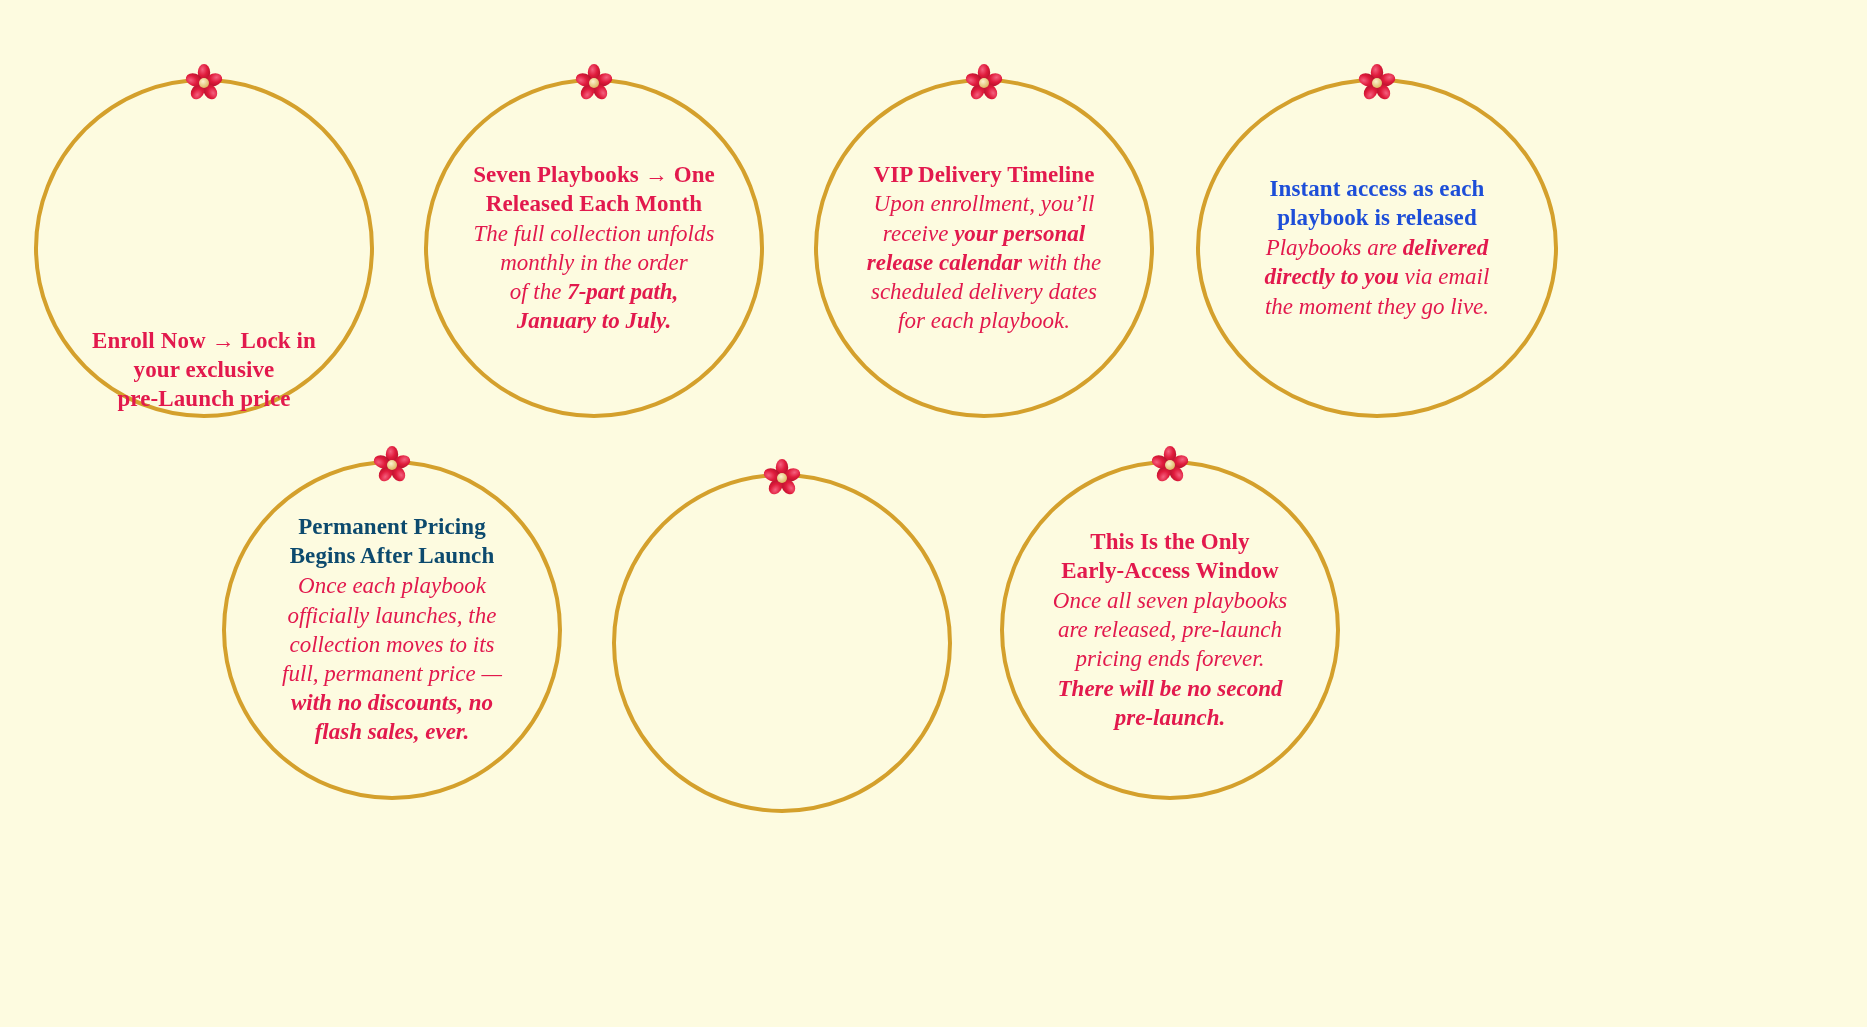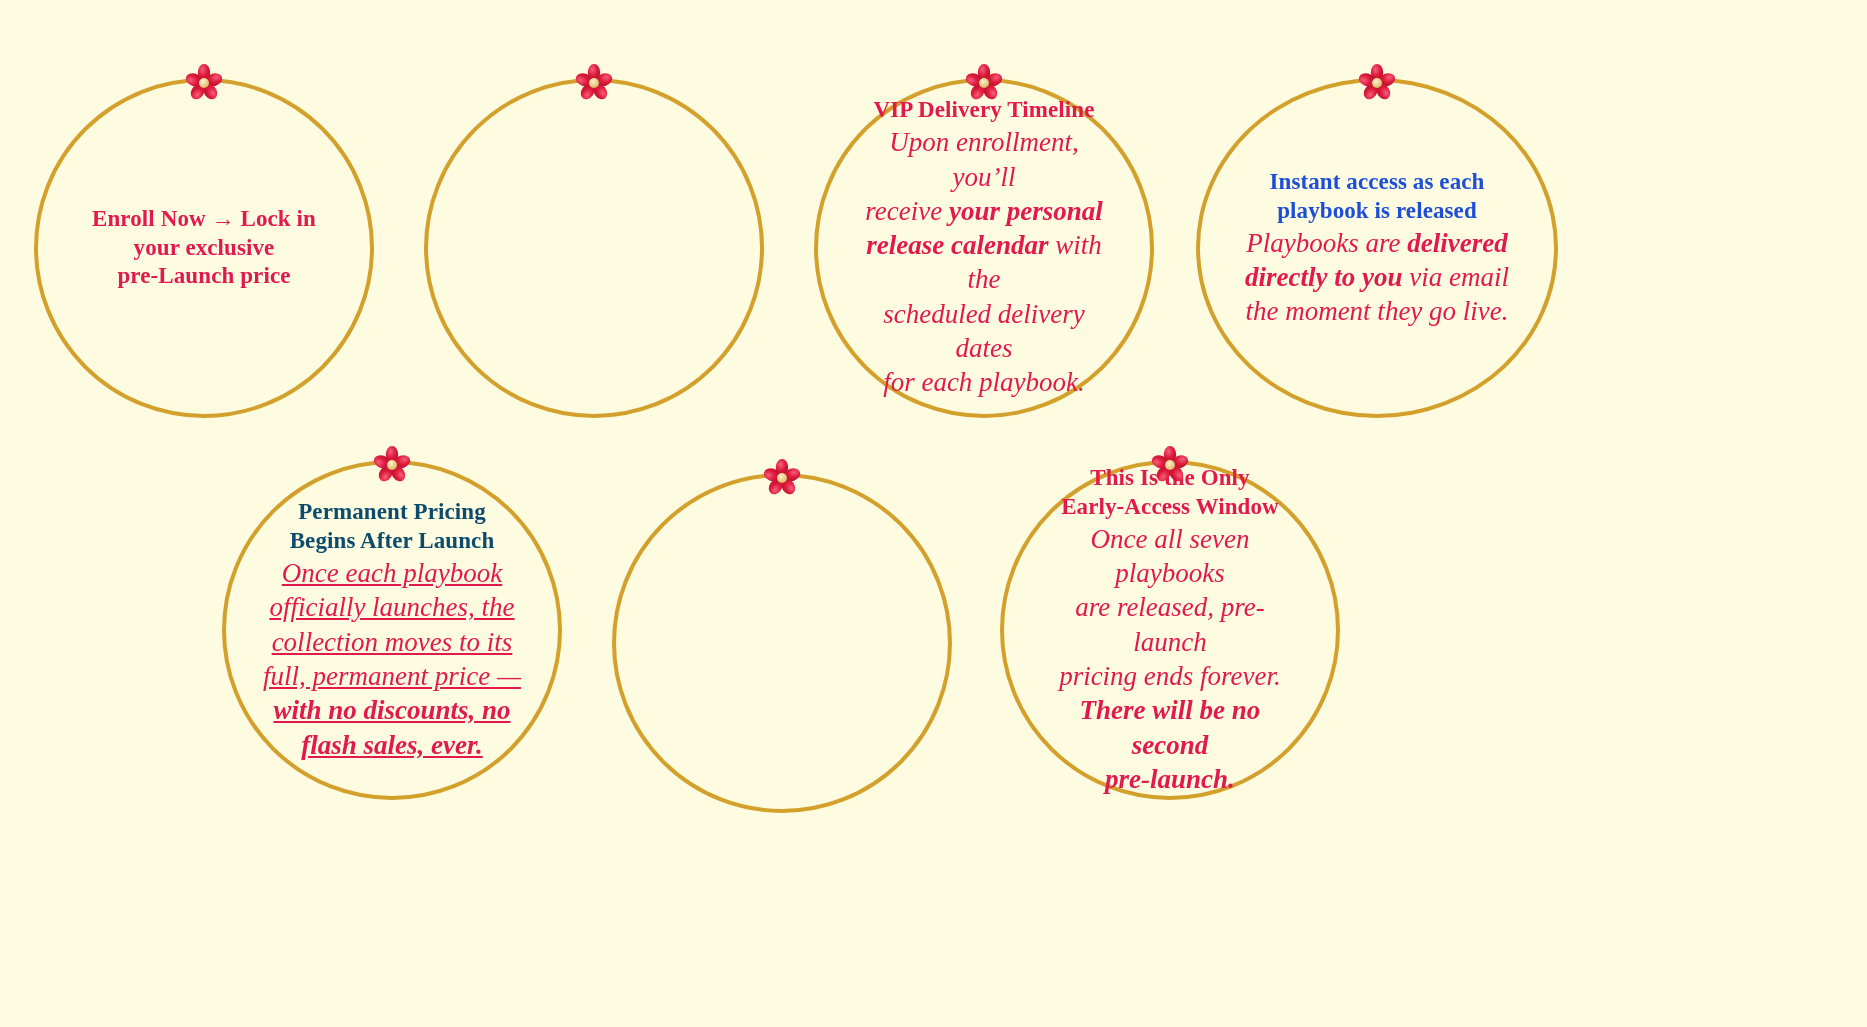--- a/index.html
+++ b/index.html
@@ -46,21 +46,21 @@
     font-weight: bold;
     font-style: normal;
     font-size: 23px;
     line-height: 1.26;
     color: #e2194d;
     letter-spacing: 0.1px;
   }
 
   .body-text {
     font-style: italic;
-    font-size: 27px;
+    font-size: 23px;
     line-height: 1.27;
     color: #e2194d;
   }
 
   .body-text b,
   .body-text .em {
     font-weight: bold;
     font-style: italic;
   }
 
@@ -86,21 +86,21 @@
   .c7 { left: 1000px; top: 460px; width: 340px; height: 340px; }
 
   .c4 { width: 362px; }
   .c4 .hoop-inner { width: 82%; }
 </style>
 </head>
 <body>
 
 <div id="stage" style="background: rgb(253, 251, 224);">
 
-  <div class="hoop c1" style="border-color: rgb(212, 160, 44);">
+  <div class="hoop c1" style="border-color: rgb(212, 160, 44); align-items: flex-end;">
     <span class="flower">
       <svg viewBox="0 0 44 40" width="44" height="40" aria-hidden="true">
         <defs>
           <radialGradient id="pet1" cx="38%" cy="32%" r="72%">
             <stop offset="0%" stop-color="#f4607e"></stop>
             <stop offset="52%" stop-color="#e01b3c"></stop>
             <stop offset="100%" stop-color="#b3112c"></stop>
           </radialGradient>
           <radialGradient id="ctr1" cx="40%" cy="35%" r="70%">
             <stop offset="0%" stop-color="#fdf3cf"></stop>
@@ -130,20 +130,24 @@
         <g transform="translate(22,20)">
           <ellipse cx="0" cy="-10.5" rx="6.2" ry="8.4" fill="url(#pet1)" transform="rotate(0)"></ellipse>
           <ellipse cx="0" cy="-10.5" rx="6.2" ry="8.4" fill="url(#pet1)" transform="rotate(72)"></ellipse>
           <ellipse cx="0" cy="-10.5" rx="6.2" ry="8.4" fill="url(#pet1)" transform="rotate(144)"></ellipse>
           <ellipse cx="0" cy="-10.5" rx="6.2" ry="8.4" fill="url(#pet1)" transform="rotate(216)"></ellipse>
           <ellipse cx="0" cy="-10.5" rx="6.2" ry="8.4" fill="url(#pet1)" transform="rotate(288)"></ellipse>
           <circle cx="0" cy="0" r="5" fill="url(#ctr1)"></circle>
         </g>
       </svg>
     </span>
+    <div class="hoop-inner">
+      <div class="heading" style="color: rgb(226, 25, 77);">Seven Playbooks → One<br>Released Each Month</div>
+      <div class="body-text" style="color: rgb(226, 25, 77);">The full collection unfolds<br>monthly in the order<br>of the <b>7-part path,</b><br><b>January to July.</b></div>
+    </div>
   </div>
 
   <div class="hoop c3" style="border-color: rgb(212, 160, 44);">
     <span class="flower">
       <svg viewBox="0 0 44 40" width="44" height="40" aria-hidden="true">
         <g transform="translate(22,20)">
           <ellipse cx="0" cy="-10.5" rx="6.2" ry="8.4" fill="url(#pet1)" transform="rotate(0)"></ellipse>
           <ellipse cx="0" cy="-10.5" rx="6.2" ry="8.4" fill="url(#pet1)" transform="rotate(72)"></ellipse>
           <ellipse cx="0" cy="-10.5" rx="6.2" ry="8.4" fill="url(#pet1)" transform="rotate(144)"></ellipse>
           <ellipse cx="0" cy="-10.5" rx="6.2" ry="8.4" fill="url(#pet1)" transform="rotate(216)"></ellipse>
@@ -185,21 +189,21 @@
           <ellipse cx="0" cy="-10.5" rx="6.2" ry="8.4" fill="url(#pet1)" transform="rotate(72)"></ellipse>
           <ellipse cx="0" cy="-10.5" rx="6.2" ry="8.4" fill="url(#pet1)" transform="rotate(144)"></ellipse>
           <ellipse cx="0" cy="-10.5" rx="6.2" ry="8.4" fill="url(#pet1)" transform="rotate(216)"></ellipse>
           <ellipse cx="0" cy="-10.5" rx="6.2" ry="8.4" fill="url(#pet1)" transform="rotate(288)"></ellipse>
           <circle cx="0" cy="0" r="5" fill="url(#ctr1)"></circle>
         </g>
       </svg>
     </span>
     <div class="hoop-inner">
       <div class="heading" style="color: #0c4a6e;">Permanent Pricing<br>Begins After Launch</div>
-      <div class="body-text" style="color: rgb(226, 25, 77); text-decoration: underline;">Once each playbook<br>officially launches, the<br>collection moves to its<br>full, permanent price —<br><b>with no discounts, no</b><br><b>flash sales, ever.</b></div>
+      <div class="body-text" style="color: rgb(226, 25, 77);">Once each playbook<br>officially launches, the<br>collection moves to its<br>full, permanent price —<br><b>with no discounts, no</b><br><b>flash sales, ever.</b></div>
     </div>
   </div>
 
   <div class="hoop c6" style="border-color: rgb(212, 160, 44);">
     <span class="flower">
       <svg viewBox="0 0 44 40" width="44" height="40" aria-hidden="true">
         <g transform="translate(22,20)">
           <ellipse cx="0" cy="-10.5" rx="6.2" ry="8.4" fill="url(#pet1)" transform="rotate(0)"></ellipse>
           <ellipse cx="0" cy="-10.5" rx="6.2" ry="8.4" fill="url(#pet1)" transform="rotate(72)"></ellipse>
           <ellipse cx="0" cy="-10.5" rx="6.2" ry="8.4" fill="url(#pet1)" transform="rotate(144)"></ellipse>

